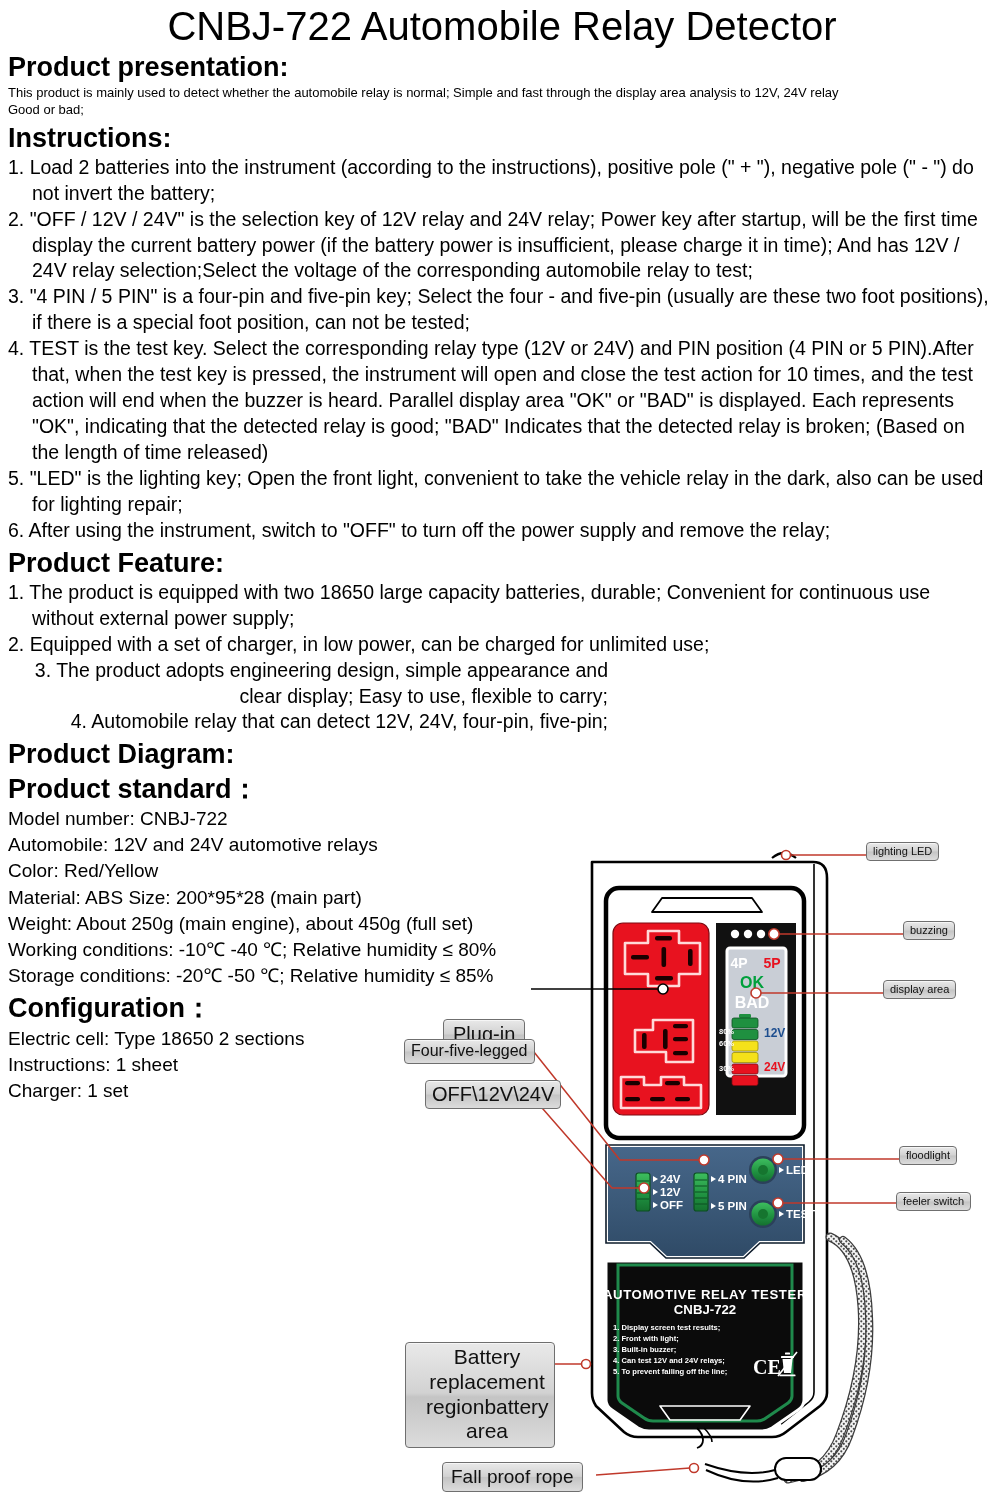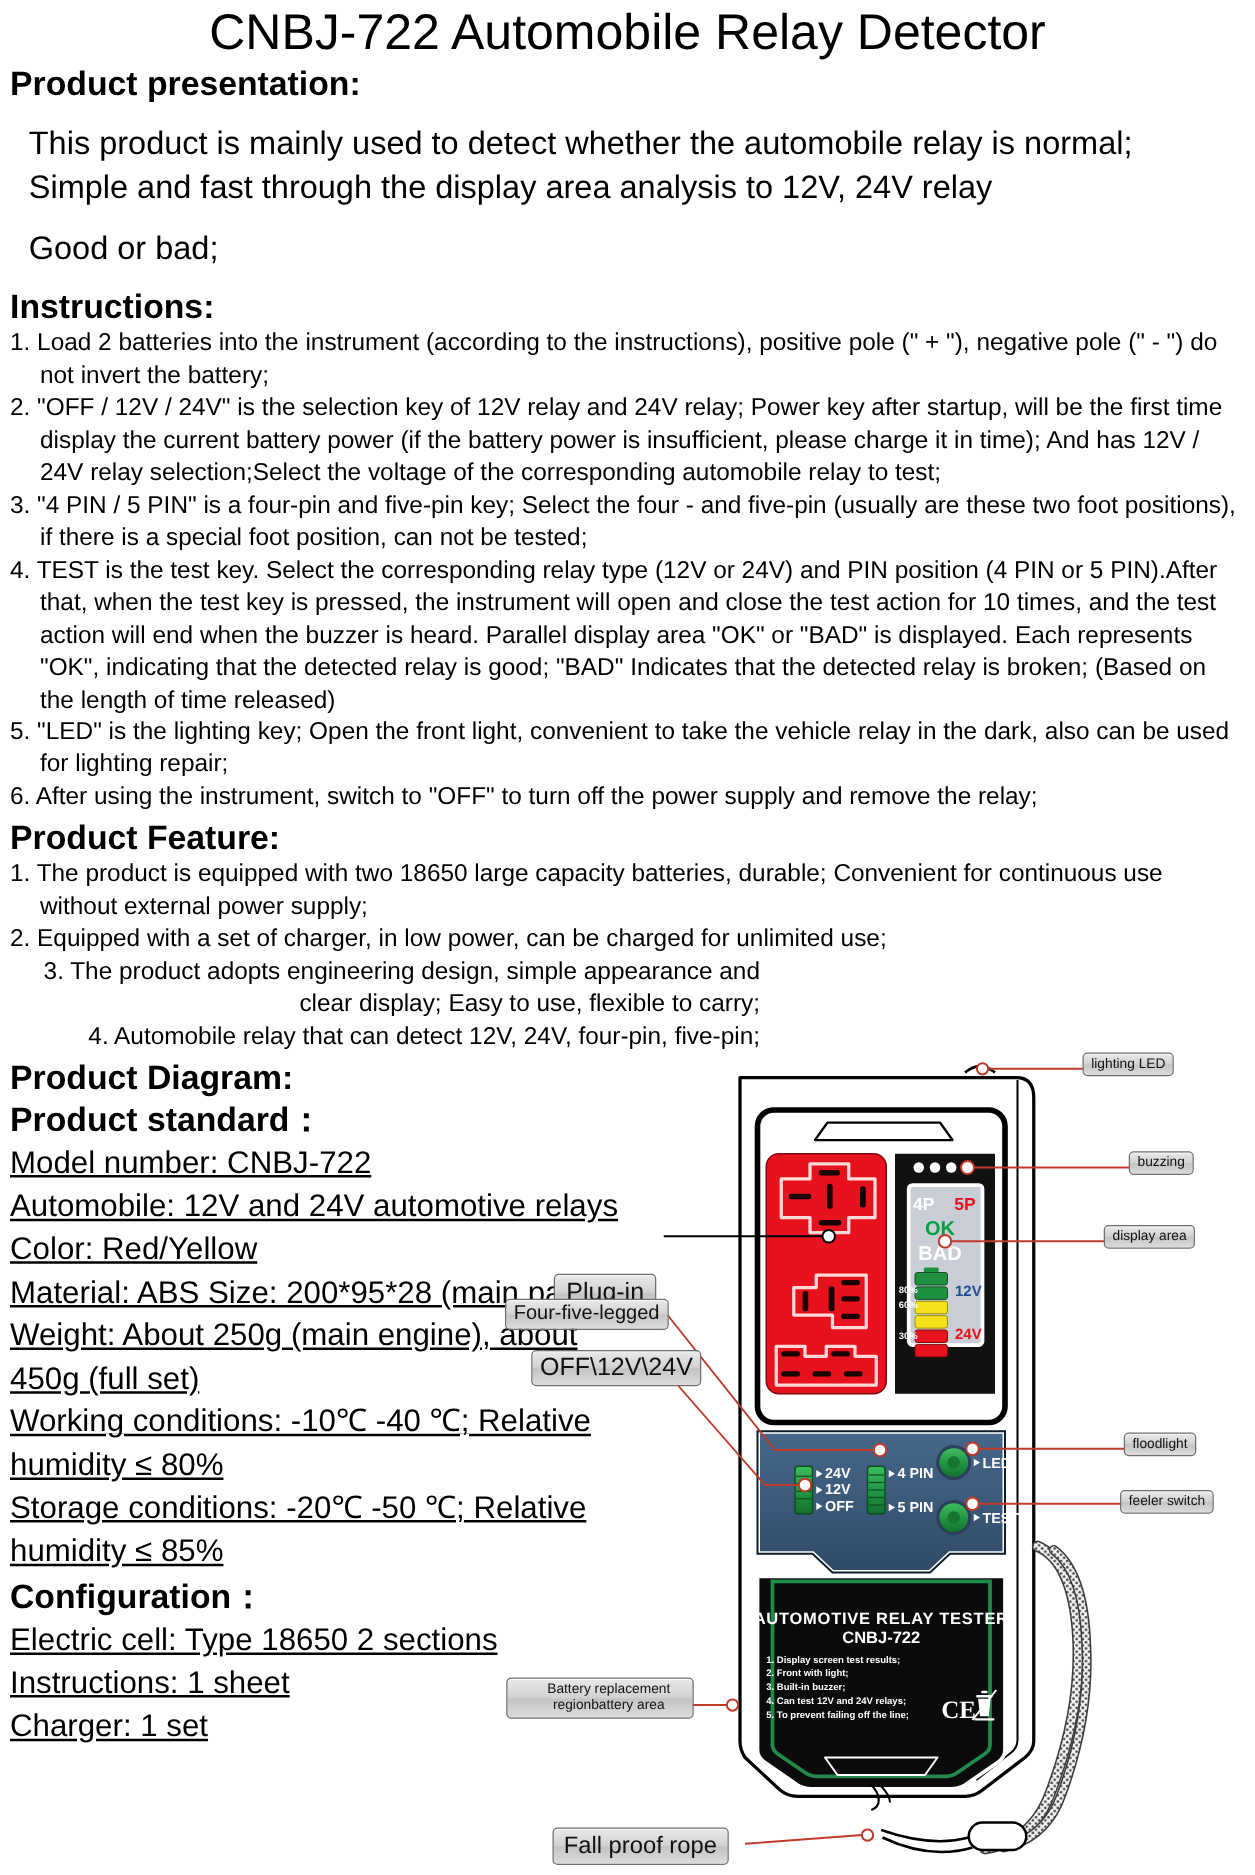--- a/index.html
+++ b/index.html
@@ -28,40 +28,39 @@
   .doc {
     padding: 0 8px 0 8px;
   }
   h2.sec {
     font-size: 27px;
     font-weight: bold;
     margin: 4px 0 2px 0;
     line-height: 1.12;
   }
   .para {
-    font-size: 26px;
+    font-size: 13px;
     line-height: 1.32;
-    margin: 15px;
+    margin: 0;
   }
   ol.numlist {
     margin: 0;
     padding: 0;
     list-style: none;
   }
   ol.numlist li {
     font-size: 19.5px;
     line-height: 1.33;
     margin: 0 0 0 0;
     padding-left: 24px;
     text-indent: -24px;
   }
   .spec-line {
-    font-size: 25px;
+    font-size: 19px;
     line-height: 1.38;
-    text-decoration: underline;
   }
 
   
   .lower-left { width: 600px; text-align: right; }
   .lower-left-narrow { width: 492px; }
 
   
   #figure {
     position: absolute;
     left: 0;
@@ -367,16 +366,16 @@
   <div class="callout" style="left:899px; top:1146px;">floodlight</div>
 
   <div class="callout" style="left:896px; top:1192px;">feeler switch</div>
 
   <div class="callout" style="left:443px; top:975px; font-size:20px; padding:3px 9px 4px 9px;margin-top:44px;">Plug-in</div>
 
   <div class="callout" style="left:404px; top:1039px; font-size:16px;">Four-five-legged</div>
 
   <div class="callout" style="left:425px; top:1080px; font-size:20px;">OFF\12V\24V</div>
 
-  <div class="callout two-line" style="left:405px; top:1342px; width:150px; font-size:11px;padding-left:20px;">Battery replacement regionbattery area</div>
+  <div class="callout two-line" style="left:405px; top:1342px; width:150px; font-size:21px;padding-left:20px;">Battery replacement regionbattery area</div>
 
   <div class="callout" style="left:442px; top:1462px; font-size:19px; padding:3px 8px 4px 8px;">Fall proof rope</div>
 </div>
 
 </body></html>

